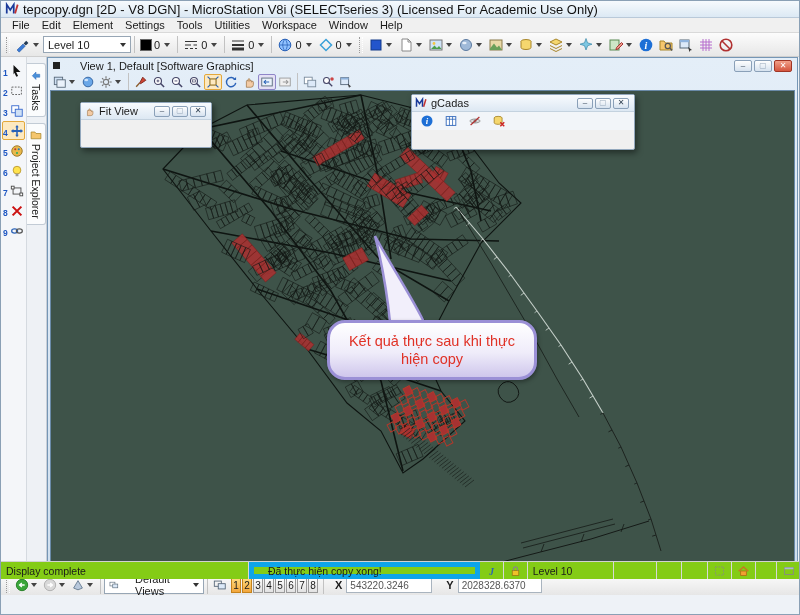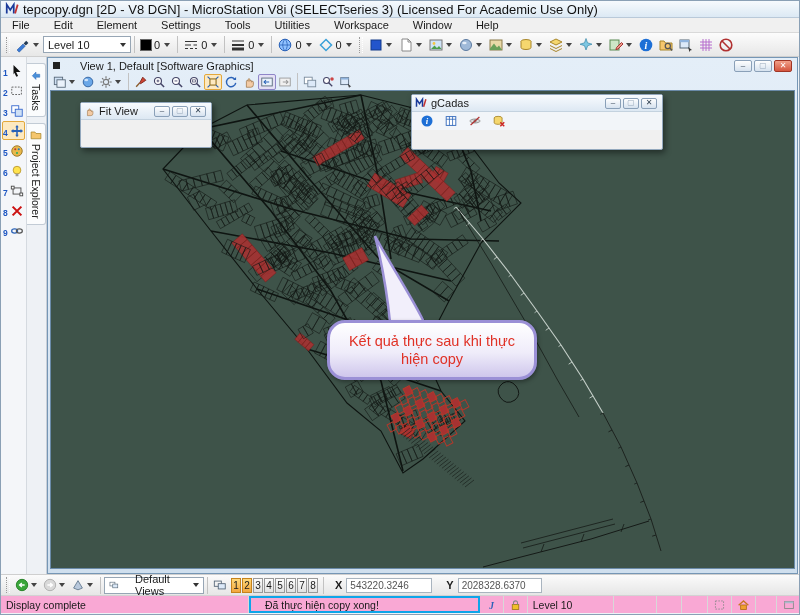--- a/index.html
+++ b/index.html
@@ -2,21 +2,21 @@
 <html><head>
 <meta charset="utf-8">
 <style>
   html,body{margin:0;padding:0;background:#cfd8e2;}
   *{box-sizing:border-box;}
   .app{position:relative;width:800px;height:615px;background:#eef2f7;font-family:"Liberation Sans","DejaVu Sans",sans-serif;font-size:11px;color:#1a1a1a;overflow:hidden;border:1px solid #8aa0b5;}
   
   .titlebar{height:17px;display:flex;align-items:center;gap:4px;padding:0 4px;background:linear-gradient(#f6fafd,#dce9f4);border-bottom:1px solid #b9c9d9;}
   .titlebar .ttl{font-size:13px;color:#111;white-space:nowrap;}
   
-  .menubar{height:15px;display:flex;align-items:center;gap:14px;padding:0 6px;background:#f0f0f0;border-bottom:1px solid #d9d9d9;}
+  .menubar{height:15px;display:flex;align-items:center;gap:2px;padding:0 6px;background:#f0f0f0;border-bottom:1px solid #d9d9d9;}
   .menubar span{padding:0 5px;}
   
   .toolbar{height:24px;display:flex;align-items:center;background:linear-gradient(#fcfcfc,#e7e7e7);border-bottom:1px solid #cfcfcf;padding:0 2px;}
   .grip{width:4px;height:16px;border-left:1px dotted #9a9a9a;border-right:1px dotted #fff;margin:0 3px;}
   .vsep{width:1px;height:17px;background:#c2c2c2;margin:0 3px;}
   .tbtn{display:flex;align-items:center;padding:0 1px;border:1px solid transparent;border-radius:2px;}
   .tbtn.act{background:#fde9c0;border-color:#e3a83c;}
   .tbtn.act2{background:#e4e0f4;border-color:#8f86c8;}
   .ic{width:16px;height:16px;display:inline-flex;}
   .ic svg{width:100%;height:100%;}
@@ -59,23 +59,23 @@
   .tailsvg{position:absolute;left:312px;top:176px;width:70px;height:90px;}
   
   .btoolbar{position:absolute;left:0;top:573px;width:800px;height:21px;display:flex;align-items:center;background:linear-gradient(#fbfbfb,#e6e6e6);border-top:1px solid #cfcfcf;padding:0 2px;}
   .vnums{display:flex;gap:1px;margin:0 2px;}
   .vn{width:10px;height:15px;display:flex;align-items:center;justify-content:center;font-size:10px;border:1px solid #9a9a9a;background:linear-gradient(#fdfdfd,#e2e2e2);}
   .vn.on{background:linear-gradient(#ffd97a,#f2a63c);border-color:#c5831c;}
   .xy{display:flex;align-items:center;gap:4px;margin-left:8px;}
   .xy .lbl{font-weight:bold;font-size:11px;}
   .xy input{height:15px;border:1px solid #a9b4bf;font-size:10px;color:#555;padding:0 3px;font-family:"Liberation Sans",sans-serif;}
   
-  .statusbar{position:absolute;left:0;top:594px;width:800px;height:18px;display:flex;align-items:stretch;background:#f9a8d4;border-top:1px solid #d2d2d2;font-size:10.5px;}
+  .statusbar{position:absolute;left:0;top:560px;width:800px;height:18px;display:flex;align-items:stretch;background:#84cc16;border-top:1px solid #d2d2d2;font-size:10.5px;}
   .seg{display:flex;align-items:center;padding:0 5px;border-right:1px solid #d8d8d8;}
-  .seg.msg{width:236px;border:2px solid #0ea5e9;justify-content:flex-start;padding-left:14px;}
+  .seg.msg{width:236px;border:5px solid #0ea5e9;justify-content:flex-start;padding-left:14px;}
   .seg.lvl{width:88px;}
   .seg.blank{padding:0;}
 </style>
 </head>
 <body>
 
 <div class="app">
 
   <div class="titlebar">
     <span class="ic s14">
@@ -852,21 +852,21 @@
           </span>
         <span>Fit View</span>
         <span class="vctrl">
           <span class="wb">–</span>
           <span class="wb dis">▢</span>
           <span class="wb">✕</span>
         </span>
       </div>
     </div>
 
-    <div class="dlg" style="left:363px;top:36px;width:252px;height:56px">
+    <div class="dlg" style="left:363px;top:36px;width:224px;height:56px">
       <div class="dtitle">
         <span class="ic" style="width:12px;height:12px">
             <svg viewBox="0 0 16 16" xmlns="http://www.w3.org/2000/svg">
               <path d="M2 13V3l4 6 4-6v10" fill="none" stroke="#1a3a9a" stroke-width="2"></path>
               <path d="M11.5 13l3-10" stroke="#c23333" stroke-width="2"></path>
             </svg>
           </span>
         <span>gCadas</span>
         <span class="vctrl">
           <span class="wb">–</span>

